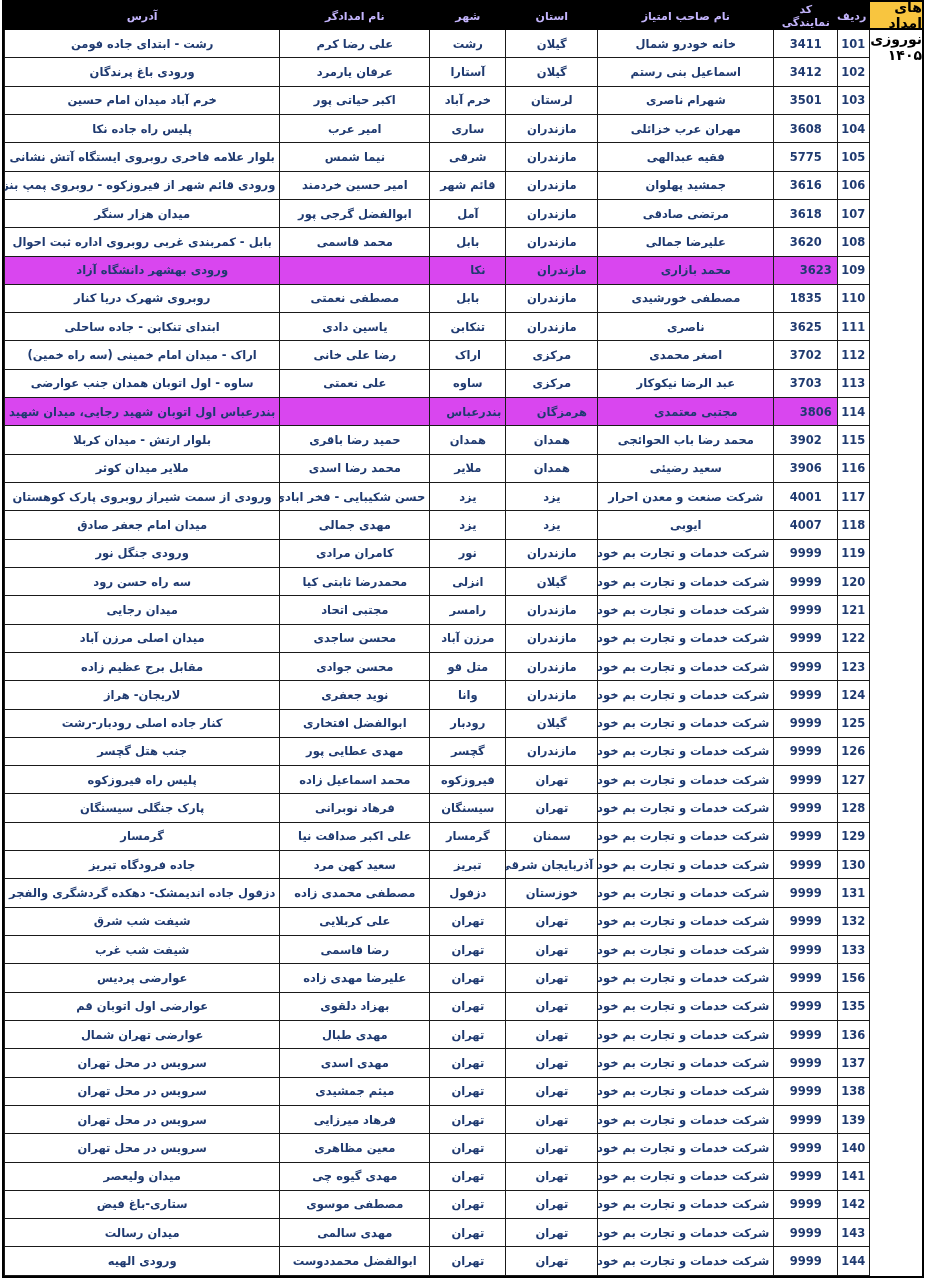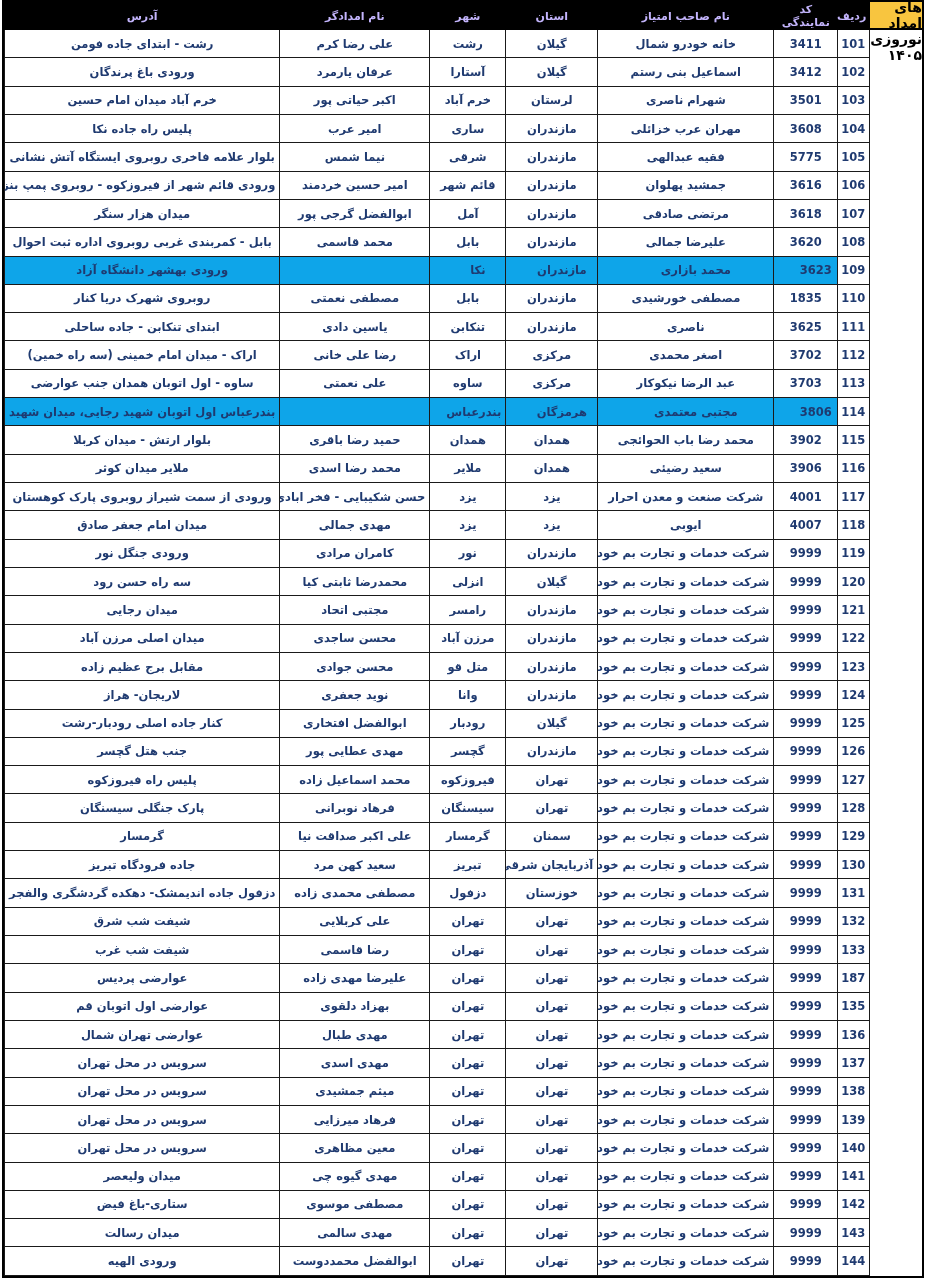--- a/index.html
+++ b/index.html
@@ -39,21 +39,21 @@
   .station-table td{
     border:1px solid #1a1a1a;
     height:26.8px;
     padding:0 4px;
     font-size:11.5px;font-weight:bold;
     color:#1F3A70;
     text-align:center;vertical-align:middle;
     overflow:hidden;white-space:nowrap;
     background:#fff;
   }
-  .station-table td.hl{background:#0ea5e9;padding-left:24px;}
+  .station-table td.hl{background:#d946ef;padding-left:24px;}
   col.c-row{width:32px;}
   col.c-code{width:64px;}
   col.c-owner{width:176px;}
   col.c-province{width:92px;}
   col.c-city{width:76px;}
   col.c-rescuer{width:150px;}
   col.c-address{width:auto;}
 </style>
 </head>
 <body>
@@ -373,21 +373,21 @@
         <tr>
           <td>133</td>
           <td>9999</td>
           <td>شرکت خدمات و تجارت بم خودرو</td>
           <td>تهران</td>
           <td>تهران</td>
           <td>رضا قاسمی</td>
           <td>شیفت شب غرب</td>
         </tr>
         <tr>
-          <td>187</td>
+          <td>156</td>
           <td>9999</td>
           <td>شرکت خدمات و تجارت بم خودرو</td>
           <td>تهران</td>
           <td>تهران</td>
           <td>علیرضا مهدی زاده</td>
           <td>عوارضی پردیس</td>
         </tr>
         <tr>
           <td>135</td>
           <td>9999</td>

